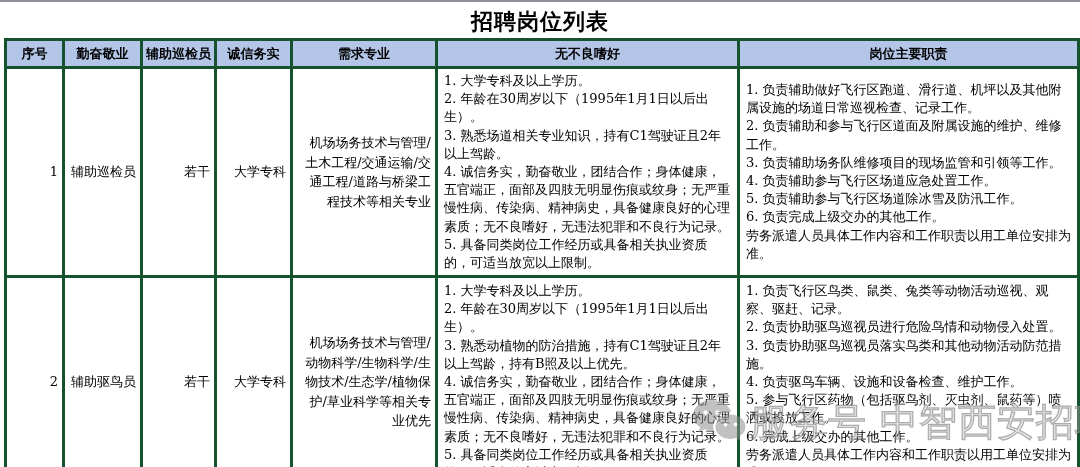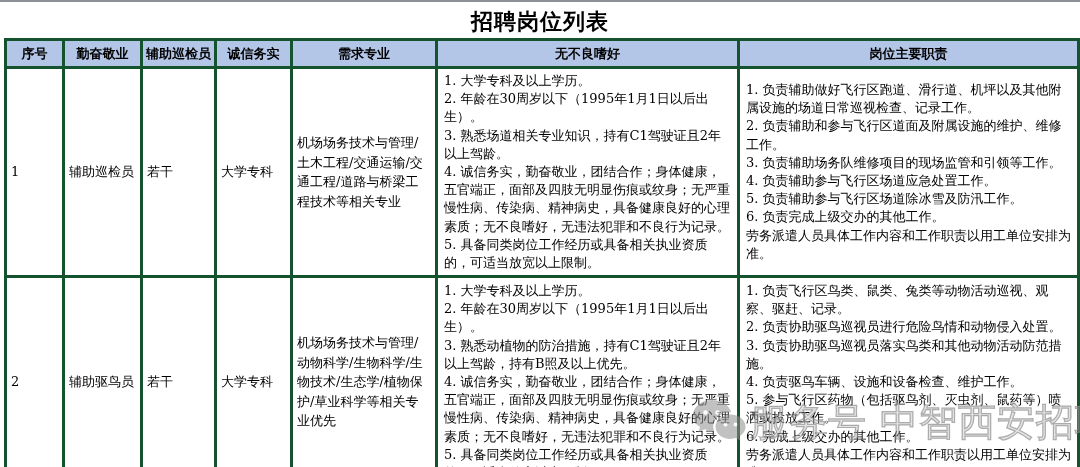--- a/index.html
+++ b/index.html
@@ -29,21 +29,21 @@
   }
   table.jobs th{
     background:#b4c6e7;
     height:23px;
     font-weight:bold;
     text-align:center;
     padding:1px 2px;
   }
   tr.row-1 td{height:195px;}
   tr.row-2 td{height:202px;}
-  td.c-center{text-align:left;padding:2px 4px;line-height:1.5;}
+  td.c-center{text-align:right;padding:2px 4px;line-height:1.5;}
   td.c-text{
     text-align:left;padding:3px 6px;
     line-height:1.4;
     white-space:pre-line;
   }
   .watermark{
     position:absolute;left:690px;top:396px;
     display:flex;align-items:center;gap:4px;
     pointer-events:none;
   }

